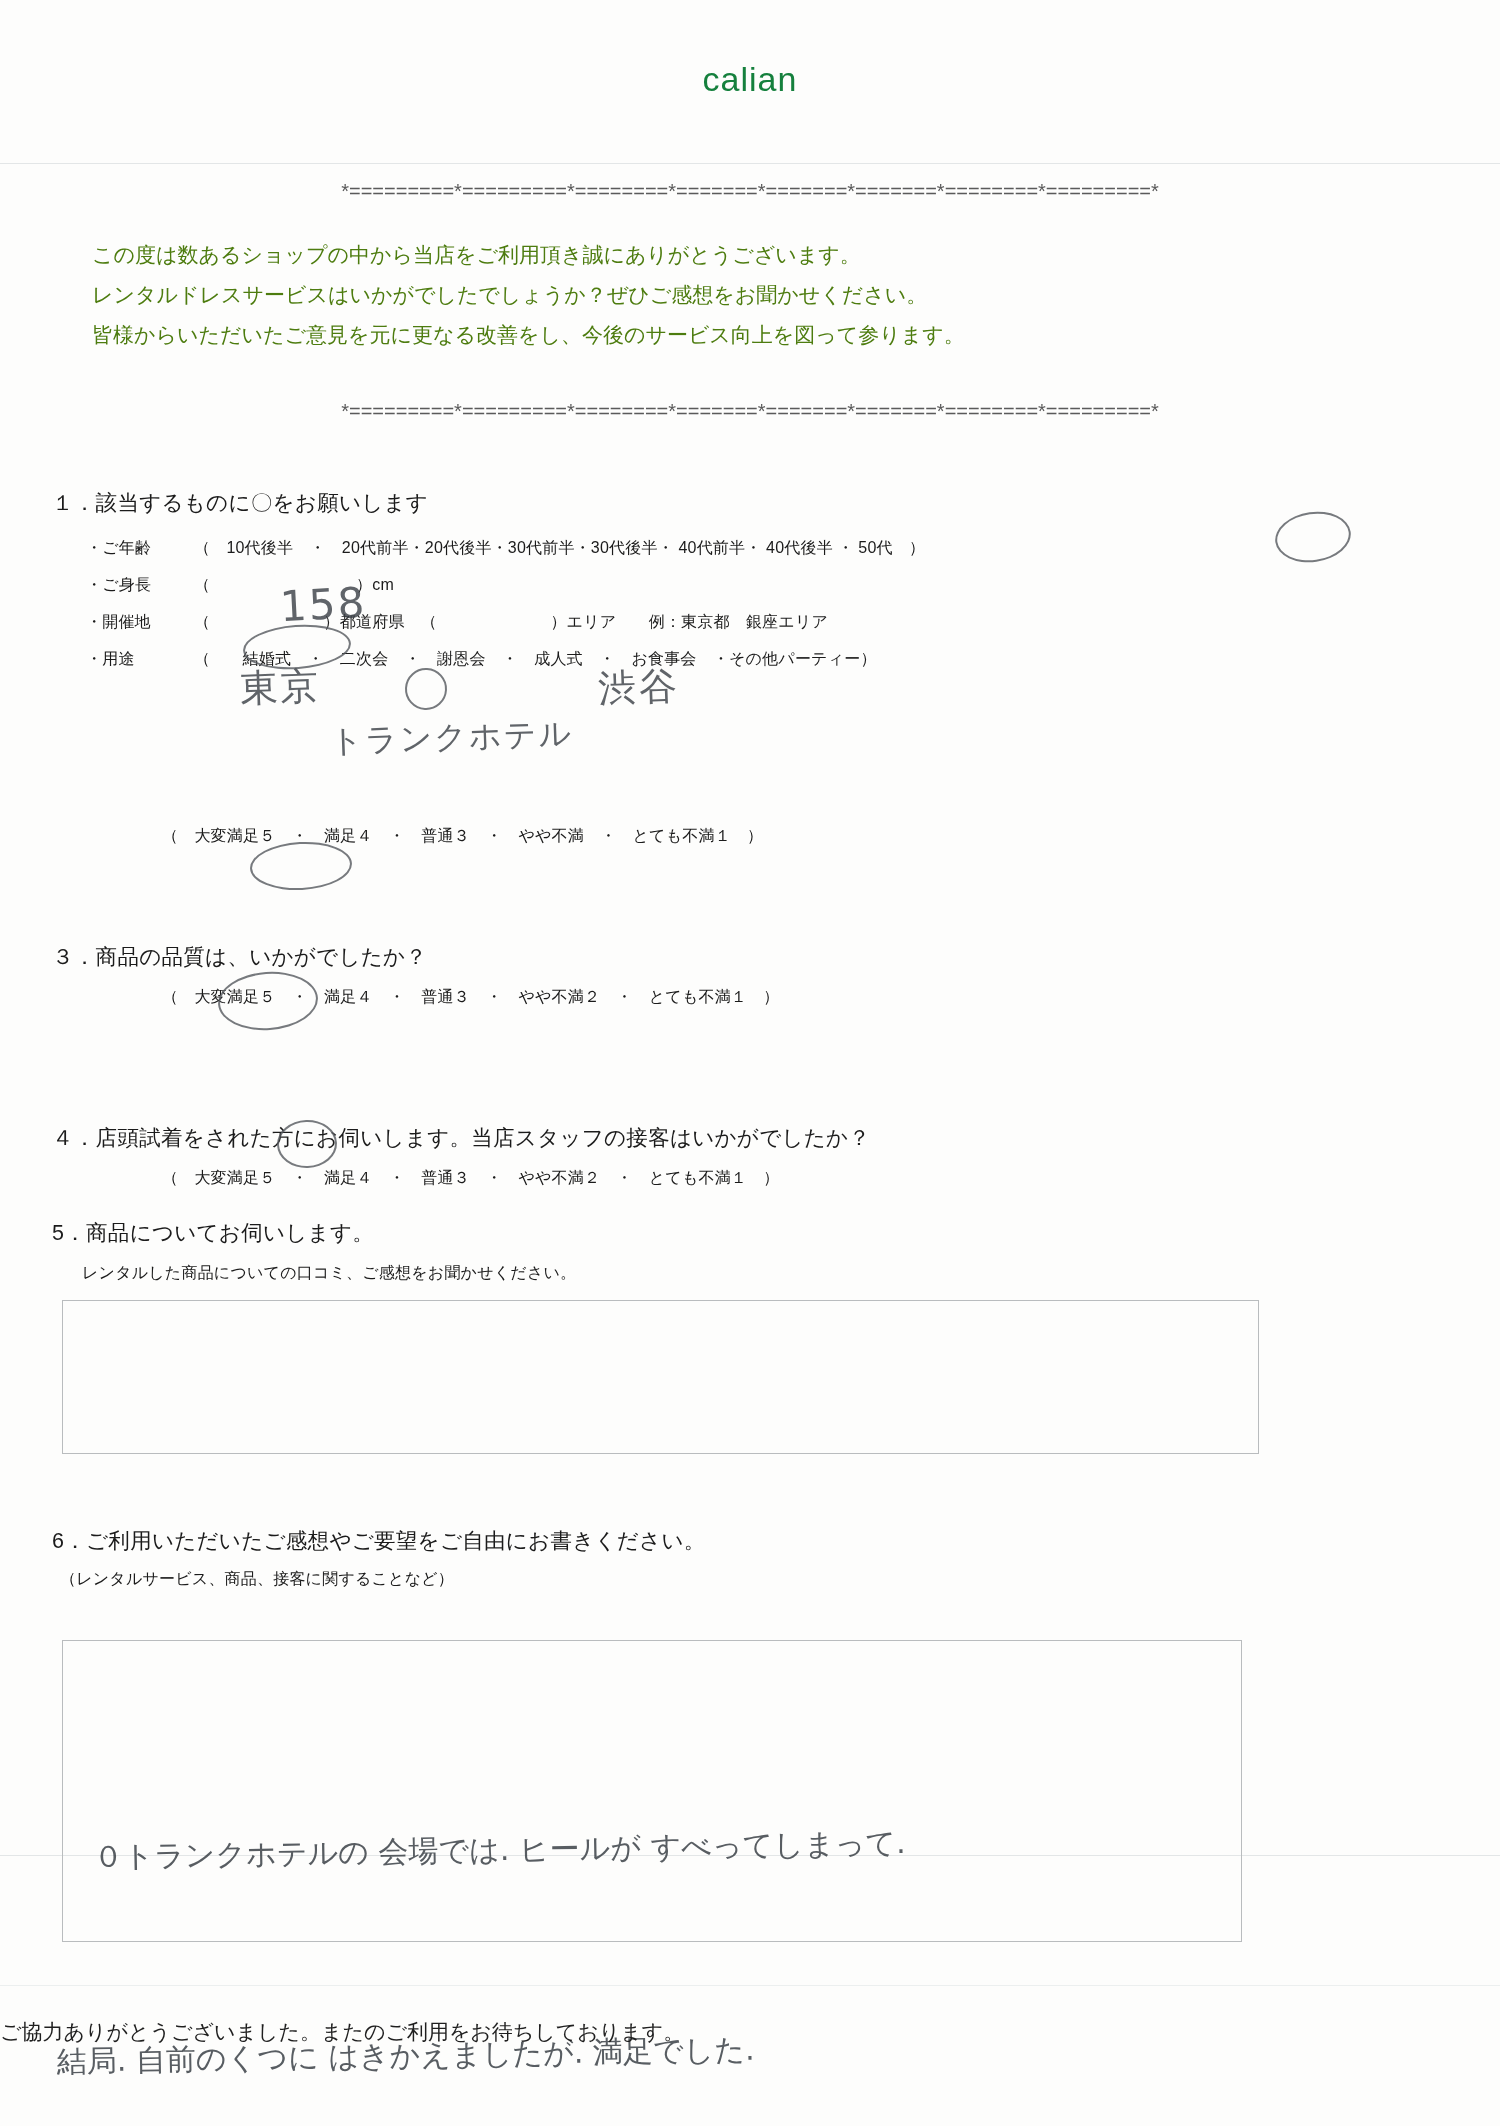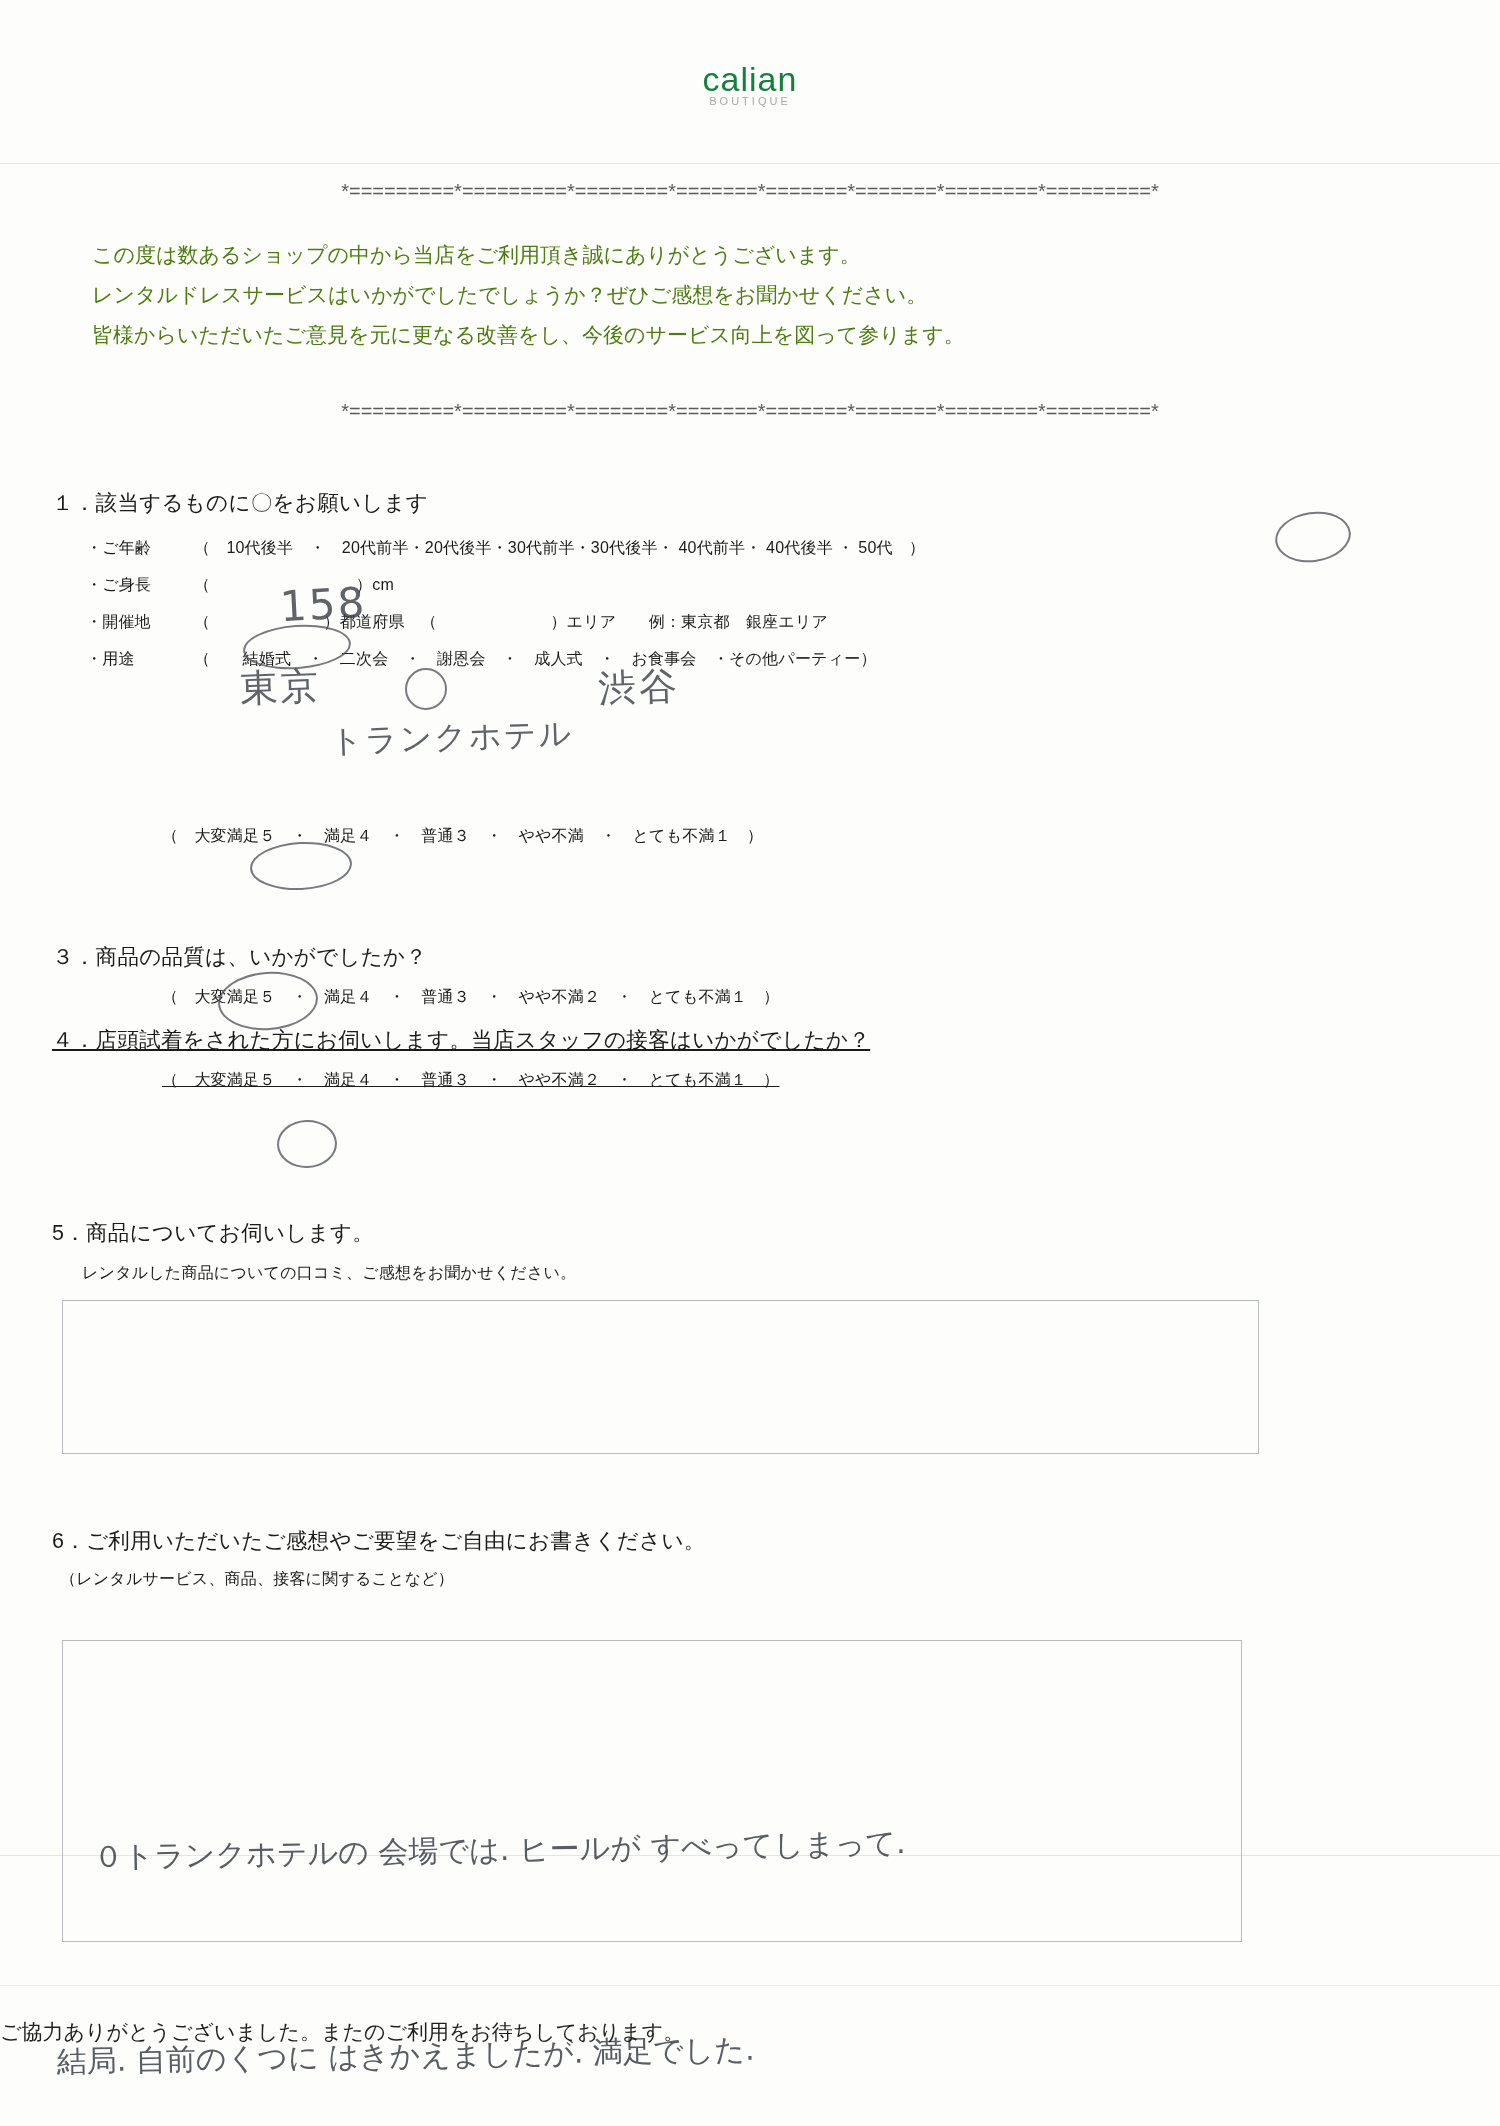--- a/index.html
+++ b/index.html
@@ -104,21 +104,21 @@
   }
   .indent-1 { margin-left: 34px; }
 
   #q1 { left: 52px; top: 488px; }
   #q1 .rows { margin-top: 17px; }
   #q1 .row { margin-bottom: 12px; white-space: nowrap; }
   .lbl { display: inline-block; width: 108px; }
 
   #q2 { left: 52px; top: 810px; }
   #q3 { left: 52px; top: 942px; }
-  #q4 { left: 52px; top: 1025px; text-decoration: underline; }
+  #q4 { left: 52px; top: 1123px; }
   .scale { margin-top: 16px; margin-left: 110px; white-space: nowrap; }
 
   #q5 { left: 52px; top: 1218px; }
   #q5 .sub { margin-top: 16px; margin-left: 30px; }
   #q6 { left: 52px; top: 1526px; }
   #q6 .sub { margin-top: 14px; margin-left: 8px; }
 
   .answer-box {
     position: absolute;
     border: 1px solid #b9bcbe;
@@ -182,21 +182,20 @@
 <body>
 
 <div class="page">
 
   <div class="scanline l1"></div>
   <div class="scanline l2"></div>
   <div class="scanline l3"></div>
 
   <div class="brand">
     <div class="brand-name">calian</div>
-    <div class="brand-sub">BOUTIQUE</div>
   </div>
 
   <div class="divider top">*=========*=========*========*=======*=======*=======*========*=========*</div>
 
   <div class="intro">
     <div>この度は数あるショップの中から当店をご利用頂き誠にありがとうございます。</div>
     <div>レンタルドレスサービスはいかがでしたでしょうか？ぜひご感想をお聞かせください。</div>
     <div>皆様からいただいたご意見を元に更なる改善をし、今後のサービス向上を図って参ります。</div>
   </div>
 

